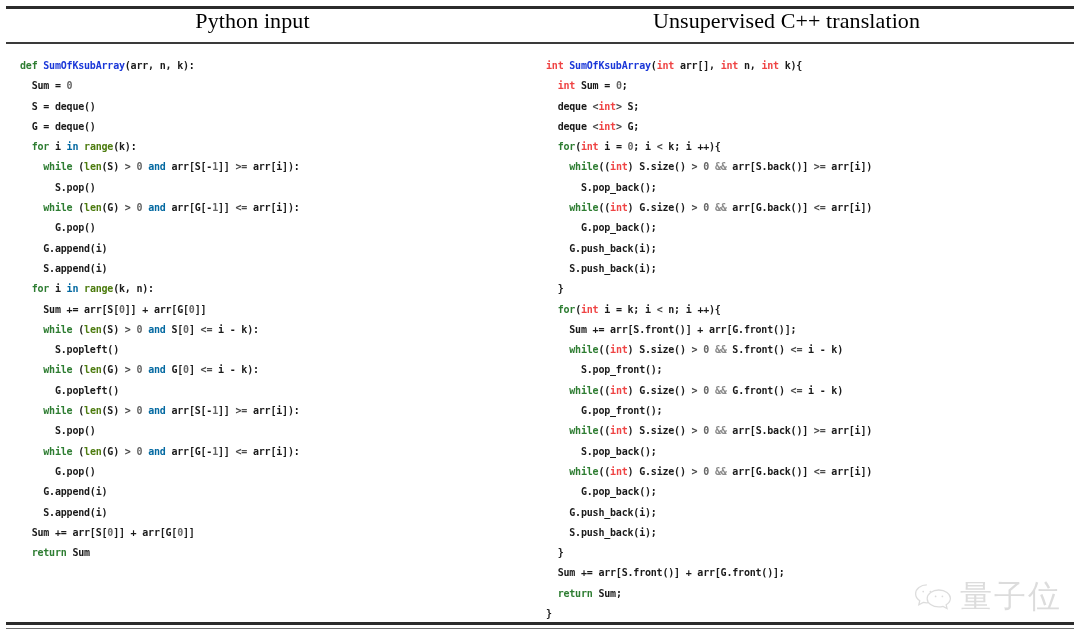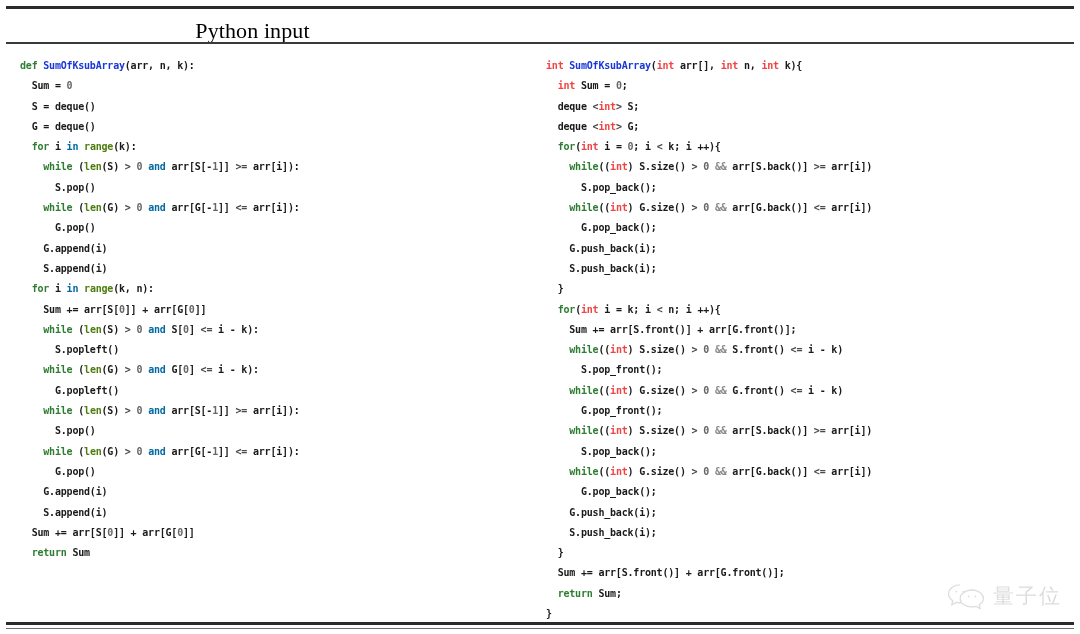--- a/index.html
+++ b/index.html
@@ -54,21 +54,21 @@
     bottom: 5px;
     height: 1px;
     background: #6e6e6e;
   }
 
   
   .header-row {
     position: absolute;
     left: 6px;
     right: 6px;
-    top: 20px;
+    top: 10px;
     height: 21px;
     display: flex;
   }
   .header-cell {
     flex: 1 1 50%;
     display: flex;
     align-items: center;
     justify-content: center;
     font-size: 22px;
     line-height: 30px;
@@ -138,36 +138,37 @@
     opacity: 0.30;
     pointer-events: none;
   }
   .watermark .wm-logo {
     width: 40px;
     height: 32px;
     display: block;
   }
   .watermark .wm-text {
     font-family: "DejaVu Sans", "Liberation Sans", sans-serif;
-    font-size: 21px;
+    font-size: 32px;
     line-height: 30px;
     color: #8e8e8e;
     letter-spacing: 2px;
     white-space: nowrap;
   }
 </style>
 </head>
 <body>
 
 <div class="figure">
 
   <div class="rule-top"></div>
 
   <div class="header-row">
     <div class="header-cell left-col">Python input</div>
+    <div class="header-cell right-col">Unsupervised C++ translation</div>
   </div>
 
   <div class="rule-mid"></div>
 
   <div class="body-row">
     <div class="code-cell left-col">
       <pre class="code" id="python-code"><span class="kw">def</span> <span class="fn">SumOfKsubArray</span>(arr, n, k):
   Sum = <span class="num">0</span>
   S = deque()
   G = deque()

